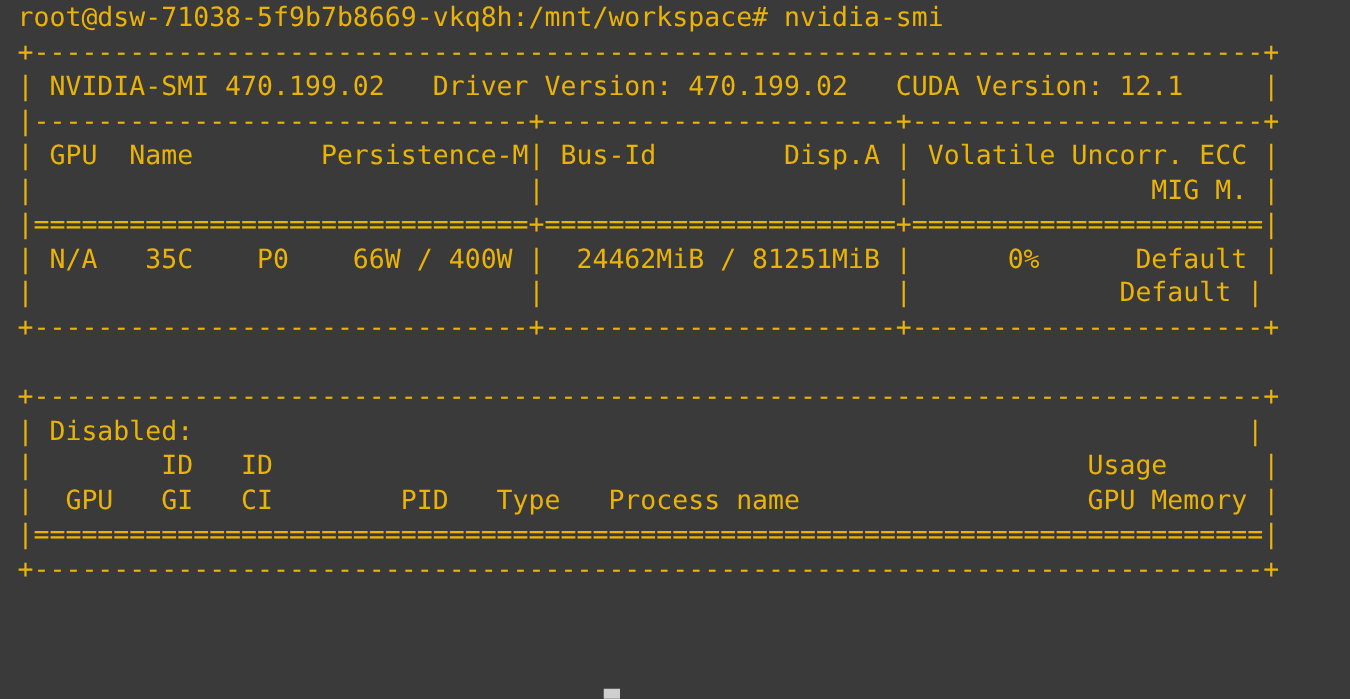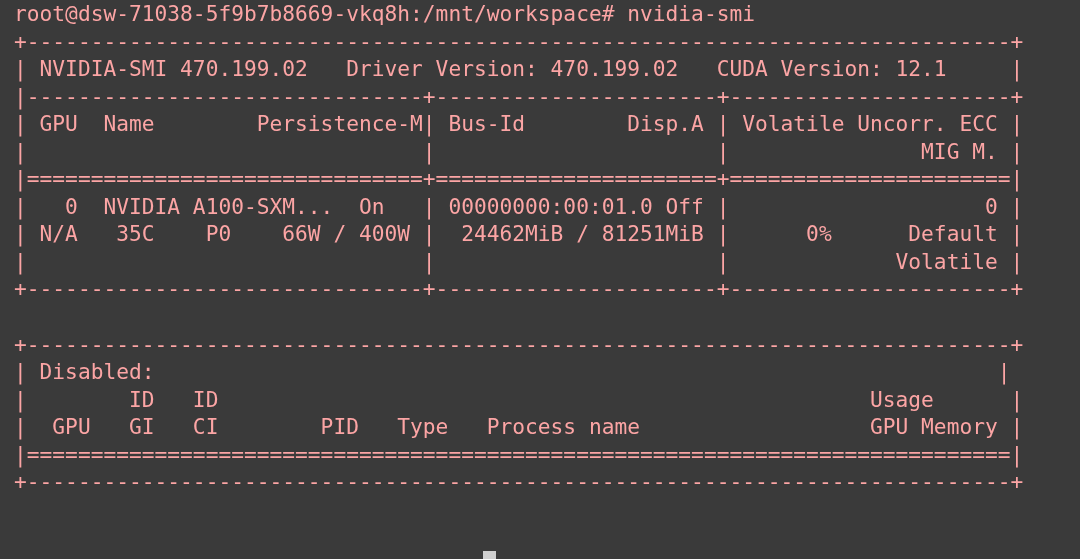--- a/index.html
+++ b/index.html
@@ -22,21 +22,21 @@
     box-sizing: border-box;
     position: relative;
   }
   .term-line {
     font-family: "DejaVu Sans Mono", "Liberation Mono", monospace;
     font-size: 21.2px;
     line-height: 27.55px;
     height: 27.55px;
     letter-spacing: 0.02px;
     white-space: pre;
-    color: #fca5a5;
+    color: #eab308;
     padding-left: 14px;
     box-sizing: border-box;
     overflow: hidden;
     font-weight: 400;
   }
   .term-line.blank {
     color: transparent;
   }
   #cursor-block {
     position: absolute;
@@ -52,23 +52,22 @@
 
 <div id="terminal" style="background: rgb(58, 58, 58); color: rgb(233, 233, 233);">
 
   <div class="term-line">root@dsw-71038-5f9b7b8669-vkq8h:/mnt/workspace# nvidia-smi</div>
   <div class="term-line">+-----------------------------------------------------------------------------+</div>
   <div class="term-line">| NVIDIA-SMI 470.199.02   Driver Version: 470.199.02   CUDA Version: 12.1     |</div>
   <div class="term-line">|-------------------------------+----------------------+----------------------+</div>
   <div class="term-line">| GPU  Name        Persistence-M| Bus-Id        Disp.A | Volatile Uncorr. ECC |</div>
   <div class="term-line">|                               |                      |               MIG M. |</div>
   <div class="term-line">|===============================+======================+======================|</div>
-  <div class="term-line">|   0  NVIDIA A100-SXM...  On   | 00000000:00:01.0 Off |                    0 |</div>
   <div class="term-line">| N/A   35C    P0    66W / 400W |  24462MiB / 81251MiB |      0%      Default |</div>
-  <div class="term-line">|                               |                      |             Volatile |</div>
+  <div class="term-line">|                               |                      |             Default |</div>
   <div class="term-line">+-------------------------------+----------------------+----------------------+</div>
   <div class="term-line blank"></div>
   <div class="term-line">+-----------------------------------------------------------------------------+</div>
   <div class="term-line">| Disabled:                                                                  |</div>
   <div class="term-line">|        ID   ID                                                   Usage      |</div>
   <div class="term-line">|  GPU   GI   CI        PID   Type   Process name                  GPU Memory |</div>
   <div class="term-line">|=============================================================================|</div>
   <div class="term-line">+-----------------------------------------------------------------------------+</div>
 
   <div id="cursor-block" style="background: rgb(207, 207, 207);"></div>

